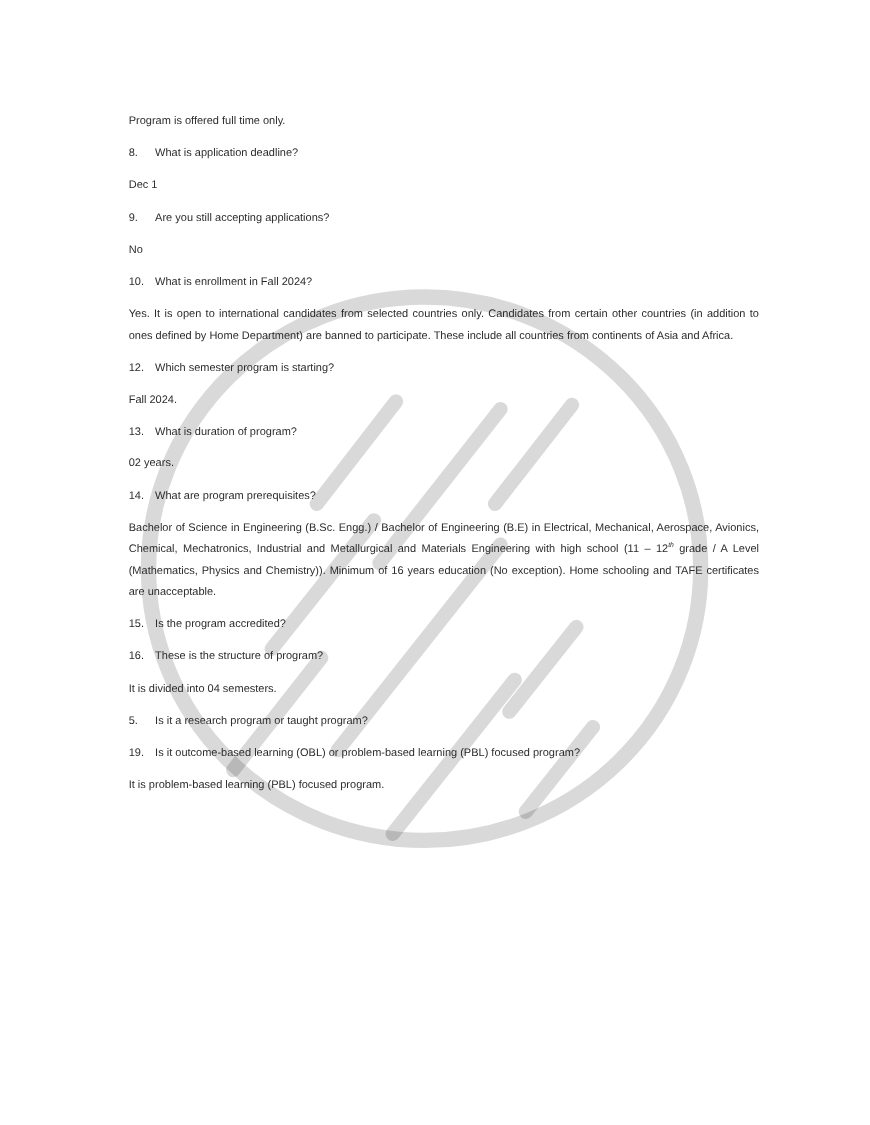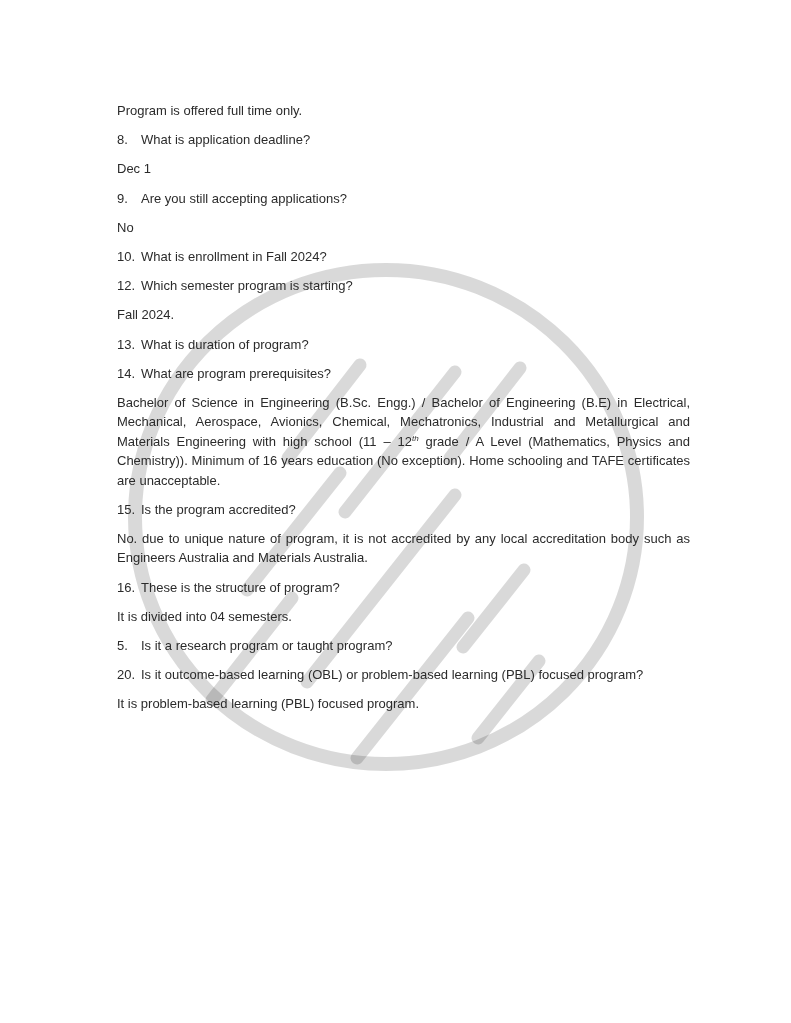--- a/index.html
+++ b/index.html
@@ -18,21 +18,21 @@
     width: 791px; height: 1023px;
     z-index: 0;
     pointer-events: none;
   }
   .doc {
     position: absolute;
     left: 117px;
     top: 101px;
     width: 573px;
     z-index: 1;
-    font-size: 13px;
+    font-size: 10px;
     line-height: 19.4px;
   }
   .para {
     margin: 0 0 9.8px 0;
   }
   .jst { text-align: justify; }
   .q .qnum {
     display: inline-block;
     width: 24px;
   }
@@ -76,56 +76,57 @@
   </p>
 
   <p class="para">No</p>
 
   <p class="para q">
     <span class="qnum">10.</span><span class="qtext">What is enrollment in Fall 2024?</span>
   </p>
 
 
 
+  <p class="para jst">Yes. It is open to international candidates from selected countries only. Candidates from certain other countries (in addition to ones defined by Home Department) are banned to participate. These include all countries from continents of Asia and Africa.</p>
 
   <p class="para q">
     <span class="qnum">12.</span><span class="qtext">Which semester program is starting?</span>
   </p>
 
   <p class="para">Fall 2024.</p>
 
   <p class="para q">
     <span class="qnum">13.</span><span class="qtext">What is duration of program?</span>
   </p>
 
+  <p class="para">02 years.</p>
 
   <p class="para q">
     <span class="qnum">14.</span><span class="qtext">What are program prerequisites?</span>
   </p>
 
   <p class="para jst">
     <span>Bachelor of Science in Engineering (B.Sc. Engg.) / Bachelor of Engineering (B.E) in Electrical, Mechanical, Aerospace, Avionics, Chemical, Mechatronics, Industrial and Metallurgical and Materials Engineering with high school (11 – 12</span><sup class="sp">th</sup><span> grade / A Level (Mathematics, Physics and Chemistry)). Minimum of 16 years education (No exception). Home schooling and TAFE certificates are unacceptable.</span>
   </p>
 
   <p class="para q">
     <span class="qnum">15.</span><span class="qtext">Is the program accredited?</span>
   </p>
 
-  <p class="para jst">No. due to unique nature of program, it is not accredited by any local accreditation body such as Engineers Australia and Materials Australia.</p>
 
   <p class="para q">
     <span class="qnum">16.</span><span class="qtext">These is the structure of program?</span>
   </p>
 
   <p class="para">It is divided into 04 semesters.</p>
 
   <p class="para q">
     <span class="qnum">5.</span><span class="qtext">Is it a research program or taught program?</span>
   </p>
 
 
   <p class="para q">
-    <span class="qnum">20.</span><span class="qtext">Is it outcome-based learning (OBL) or problem-based learning (PBL) focused program?</span>
+    <span class="qnum">19.</span><span class="qtext">Is it outcome-based learning (OBL) or problem-based learning (PBL) focused program?</span>
   </p>
 
   <p class="para">It is problem-based learning (PBL) focused program.</p>
 
 </div>
 
 </body></html>

